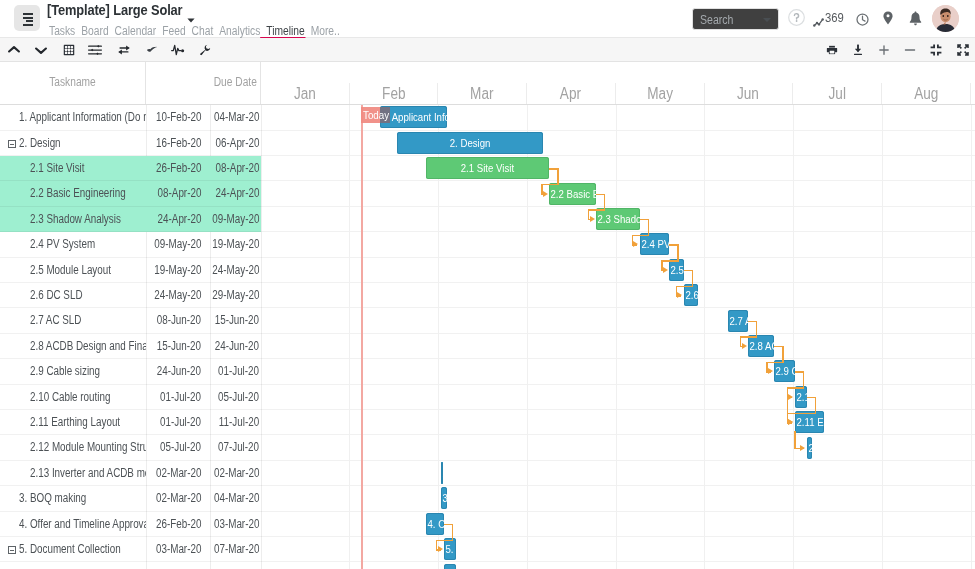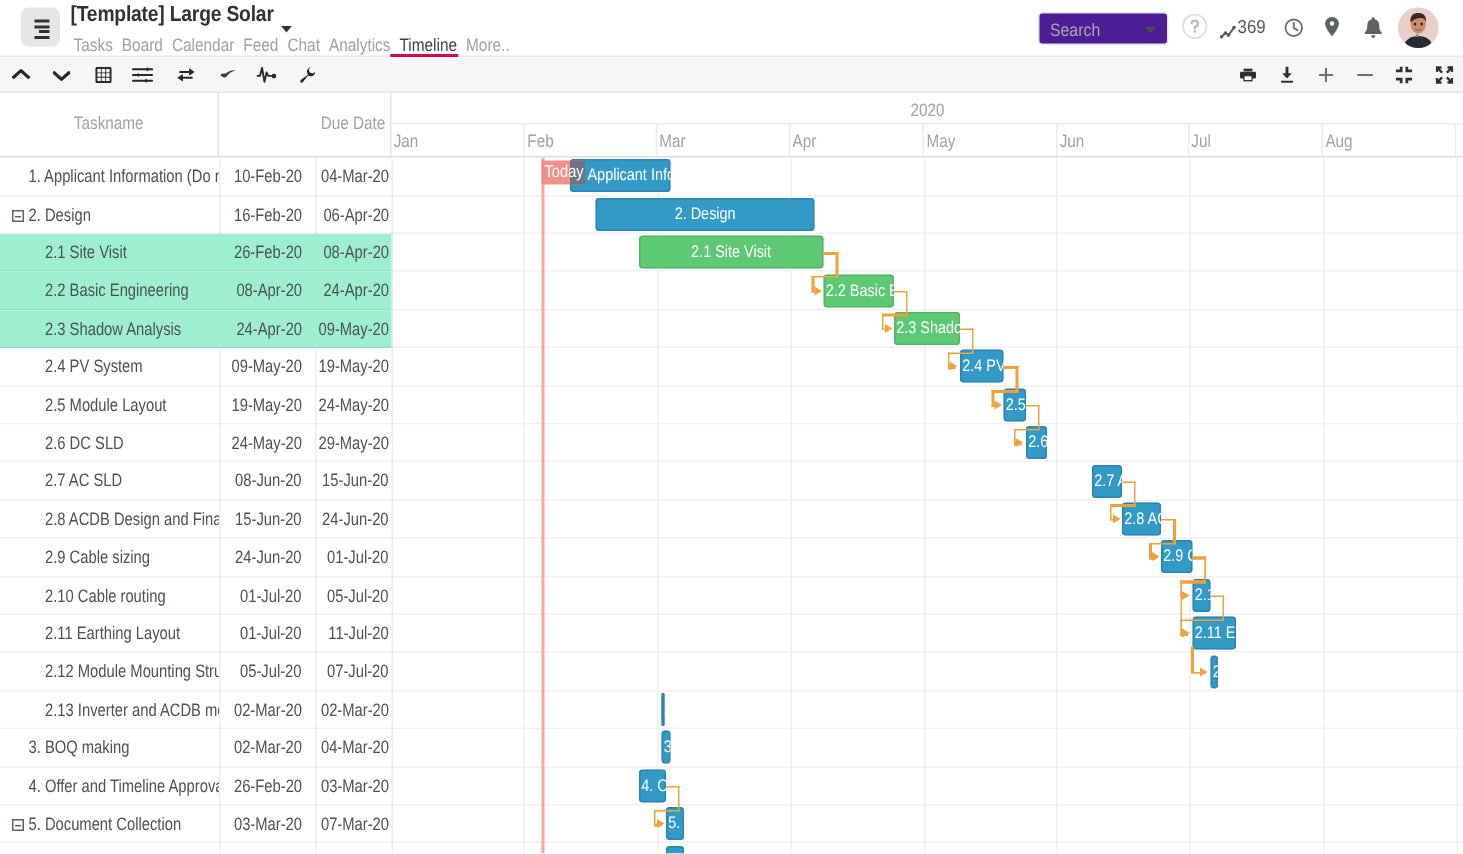--- a/index.html
+++ b/index.html
@@ -17,42 +17,42 @@
   #logo .l1 { top:8px; width:10px; }
   #logo .l2 { top:11.6px; width:10px; }
   #logo .l3 { top:15.2px; width:7px; }
   #logo .l4 { top:18.8px; width:10px; }
   #proj-title { position:absolute; left:47px; top:2px; font-size:14.6px; font-weight:bold; color:#2d3236; letter-spacing:-.15px; white-space:nowrap; transform:scaleX(.881); transform-origin:0 0;}
   #proj-caret { position:absolute; left:187px; top:8.5px; }
   #nav { position:absolute; left:49px; top:21px; height:18px; white-space:nowrap; transform:scaleX(.855); transform-origin:0 0; }
   .tab { position:relative; display:inline-block; font-size:12px; color:#9ca2a7; margin-right:7px; }
   .tab.active { color:#3f4448; }
   .tab .ul { position:absolute; left:-7px; right:-1px; bottom:-1px; height:2.2px; background:#d8064f; }
-  #search { position:absolute; left:692px; top:8px; width:87px; height:22px; border:1px solid #e1e1e1; border-radius:3px; background:#4c1d95; }
+  #search { position:absolute; left:692px; top:8px; width:87px; height:22px; border:1px solid #e1e1e1; border-radius:3px; background:#404040; }
   #search .ph { position:absolute; left:7px; top:3.5px; font-size:12px; color:#a4a9ad; transform:scaleX(.88); transform-origin:0 50%; }
   #search .car { position:absolute; right:7px; top:8.5px; width:0; height:0; border-left:4px solid transparent; border-right:4px solid transparent; border-top:4.5px solid #494e52; }
   .hicon { position:absolute; }
   #count369 { position:absolute; left:825px; top:10.5px; font-size:12.5px; color:#55595d; transform:scaleX(.9); transform-origin:0 50%;}
   #avatar { position:absolute; left:932px; top:5px; width:27px; height:27px; border-radius:50%; overflow:hidden; background:#e8cfc9; }
 
   
   #toolbar { position:absolute; left:0; top:38px; width:975px; height:24px; background:#f6f6f6; border-bottom:1px solid #e3e3e3; }
   .tbi { position:absolute; top:0; width:24px; height:23px; }
   .tbi svg { position:absolute; left:50%; top:50%; transform:translate(-50%,-50%); }
 
   
   #main { position:absolute; left:0; top:62px; width:975px; height:507px; overflow:hidden; background:#fff; }
   #gridhead { position:absolute; left:0; top:0; width:975px; height:42.7px; background:#fff; }
   #gridhead:after { content:''; position:absolute; left:0; right:0; bottom:0; height:1px; background:#dddddd; }
   .hcell { position:absolute; top:0; height:41.7px; font-size:12px; color:#a2a2a2; text-align:center; border-right:1px solid #e4e4e4; }
   .hcell span { position:absolute; left:0; right:0; top:13px; display:block; transform:scaleX(.85); white-space:nowrap; }
   #yearrow { position:absolute; left:260.75px; top:0; width:714.25px; height:21px; text-align:center; font-size:12px; color:#a2a2a2; line-height:22px; }
   #yearrow > i { font-style:normal; display:inline-block; transform:scaleX(.85); }
   #yearrow:after { content:''; position:absolute; left:0; right:0; bottom:0; height:1px; background:#ededed; }
-  .mcell { position:absolute; top:21px; height:21px; font-size:12px; color:#a2a2a2; line-height:22px; border-right:1px solid #ececec; }
+  .mcell { position:absolute; top:21px; height:21px; text-align:center; font-size:16px; color:#a2a2a2; line-height:22px; border-right:1px solid #ececec; }
   .mcell > i { font-style:normal; display:inline-block; transform:scaleX(.85); }
   #rowswrap { position:absolute; left:0; top:43.2px; width:975px; height:464px; }
   .row { position:absolute; left:0; width:975px; height:25.4px; }
   .row:after { content:''; position:absolute; left:0; right:0; bottom:0; height:1px; background:rgba(0,0,0,.055); }
   .row .hlbg { position:absolute; left:0; top:0; width:260.75px; height:25.4px; background:#9eefd0; }
   .tname { position:absolute; left:19px; top:0; width:127px; height:25.4px; line-height:25.4px; font-size:12px; color:#4c5155; white-space:nowrap; overflow:hidden; text-align:left; }
   .tname > i { font-style:normal; display:inline-block; transform:scaleX(.82); transform-origin:0 50%; }
   .tname.i1 { left:29.5px; width:116.5px; }
   
   .cexp { position:absolute; left:8px; top:9.5px; width:8px; height:8px; border:1px solid #5e6367; }
@@ -239,21 +239,20 @@
         <path d="M4.0 1.0 L1.0 1.0 L1.0 4.0 M1.2 1.2 L4.4 4.4" fill="none" stroke="#2b3037" stroke-width="1.55" stroke-linecap="butt"></path>
         <path d="M8.0 1.0 L11.0 1.0 L11.0 4.0 M10.8 1.2 L7.6 4.4" fill="none" stroke="#2b3037" stroke-width="1.55" stroke-linecap="butt"></path>
         <path d="M4.0 11.0 L1.0 11.0 L1.0 8.0 M1.2 10.8 L4.4 7.6" fill="none" stroke="#2b3037" stroke-width="1.55" stroke-linecap="butt"></path>
         <path d="M8.0 11.0 L11.0 11.0 L11.0 8.0 M10.8 10.8 L7.6 7.6" fill="none" stroke="#2b3037" stroke-width="1.55" stroke-linecap="butt"></path>
       </svg>
     </div>
   </div>
 
 <div id="main">
   <div id="gridhead">
-    <div id="yearrow"><i>2020</i></div>
   <div class="hcell" style="left: 0px; width: 146px;">
         <span>Taskname</span>
       </div>
       <div class="hcell" style="left: 210px; width: 51px;">
         <span>Due Date</span>
       </div>
       <div class="mcell" style="left: 260.75px; width: 88.75px;"><i>Jan</i></div>
       <div class="mcell" style="left: 349.5px; width: 88.75px;"><i>Feb</i></div>
       <div class="mcell" style="left: 438.25px; width: 88.75px;"><i>Mar</i></div>
       <div class="mcell" style="left: 527px; width: 88.75px;"><i>Apr</i></div>

